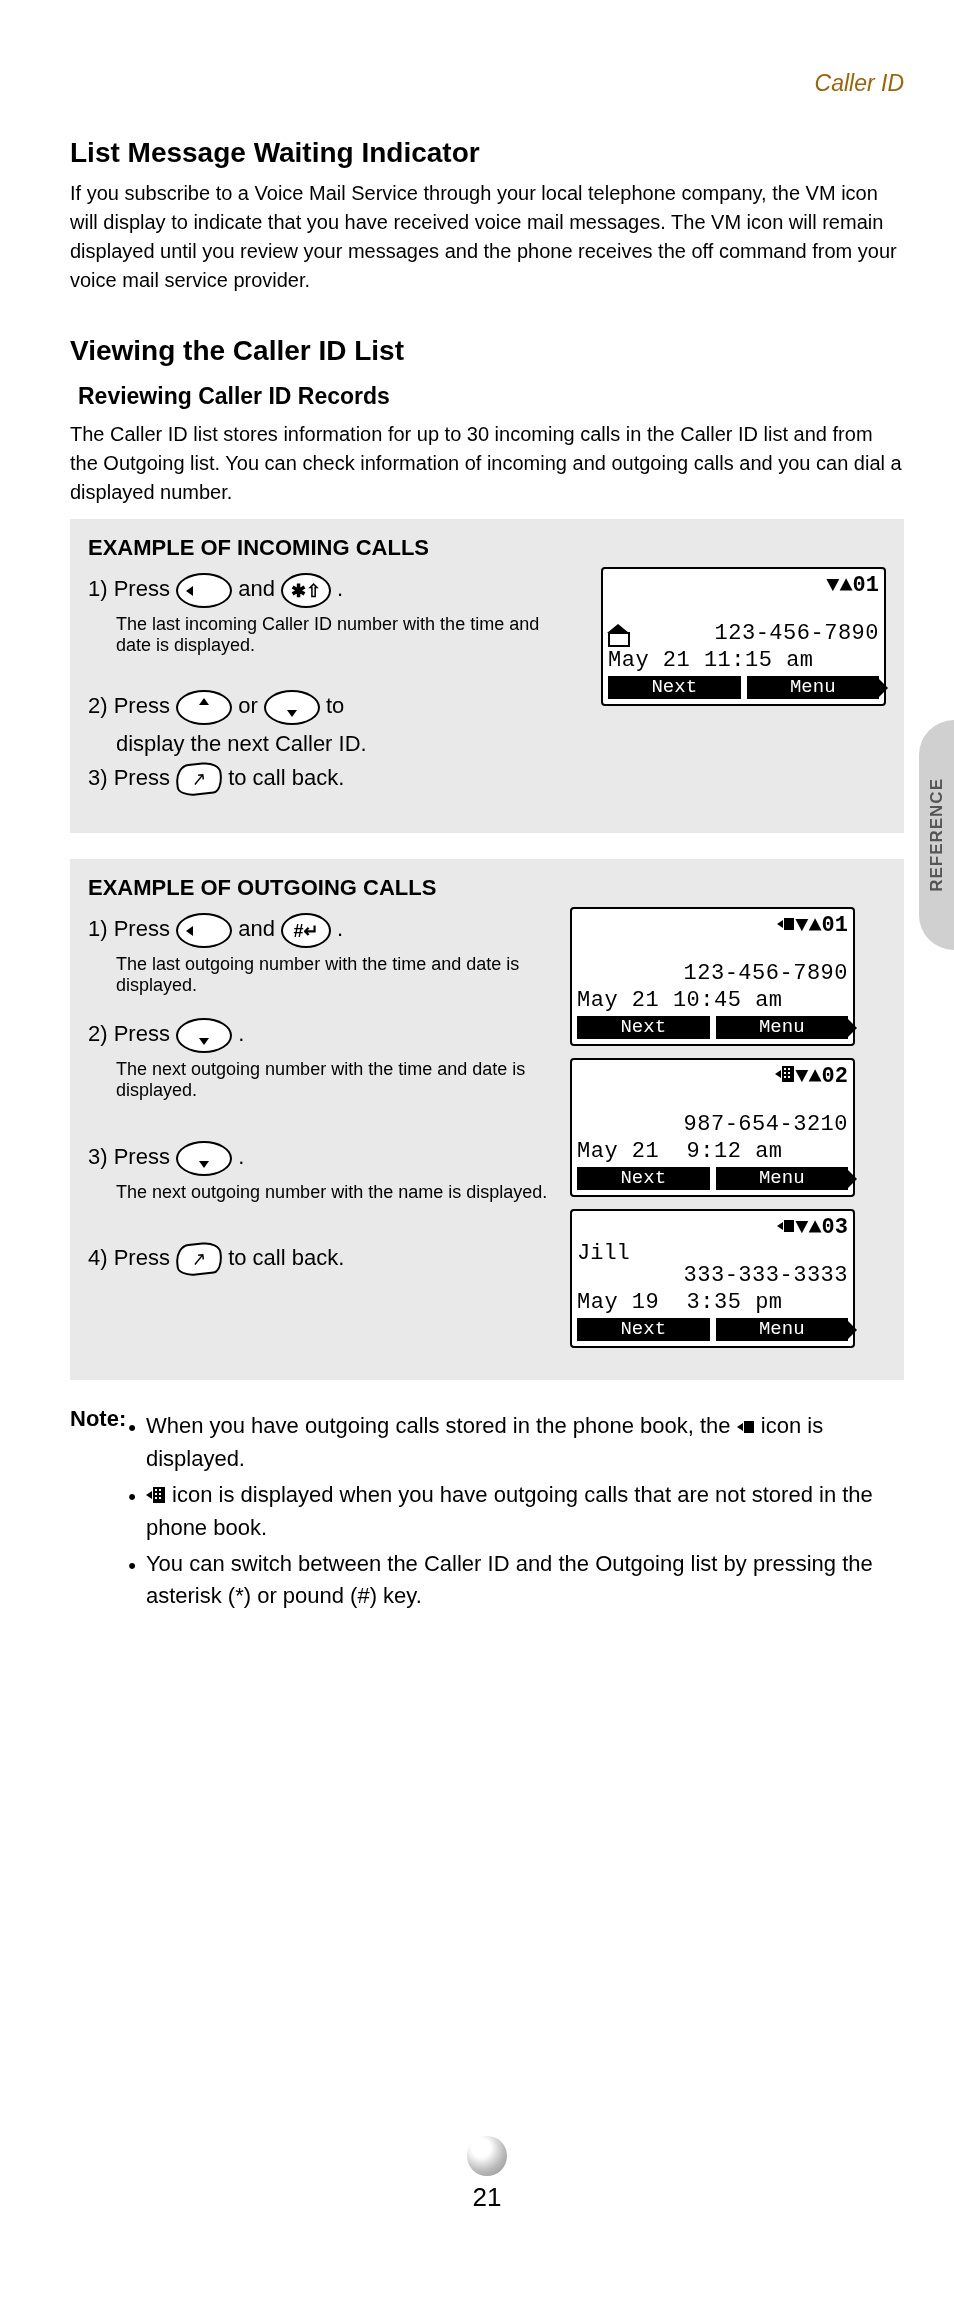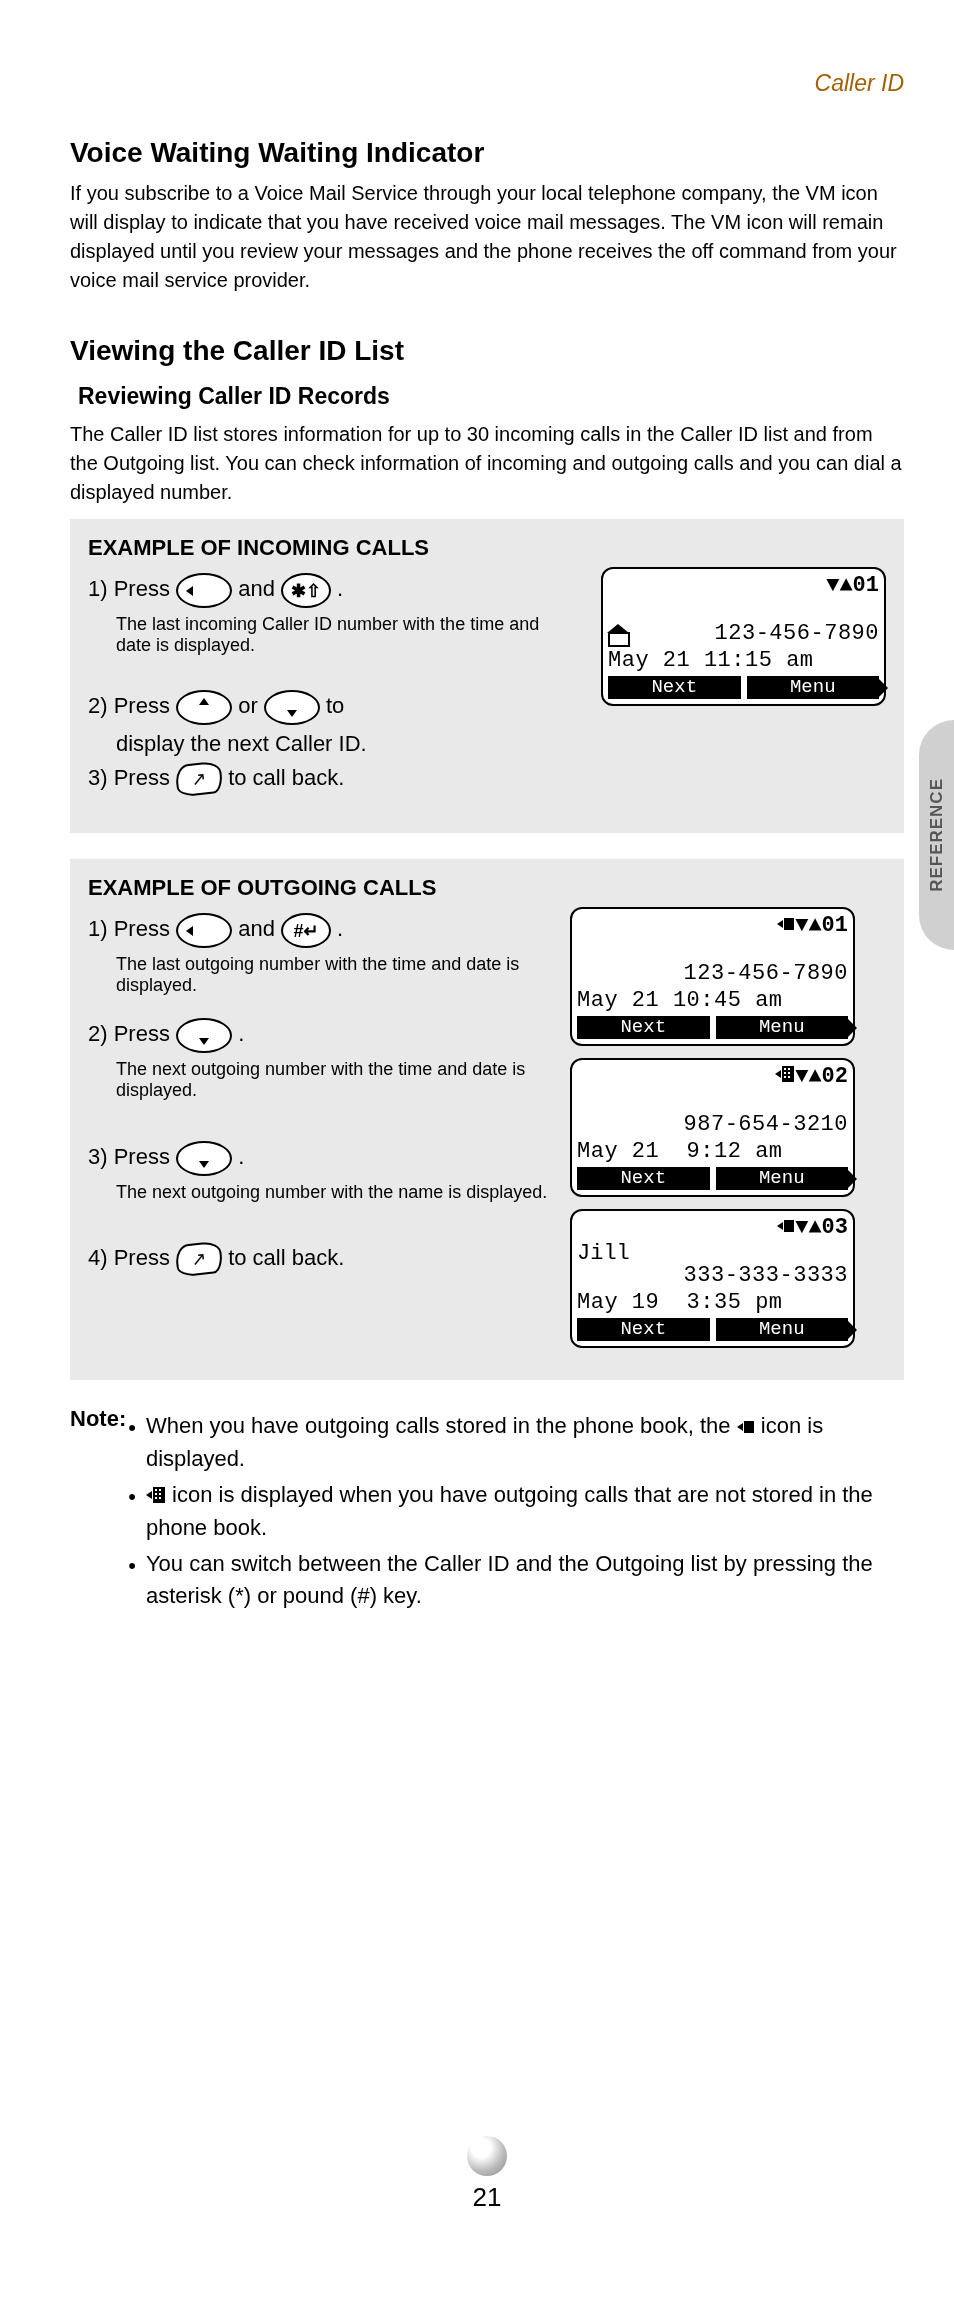--- a/index.html
+++ b/index.html
@@ -117,21 +117,21 @@
     border-radius:14px 18px 10px 18px / 18px 12px 18px 10px;
     transform: rotate(-6deg);
     background:#fff;
     font-size:18px;
   }
 
   
   .lcd {
     width: 285px;
     border: 2.5px solid #000;
-    border-radius: 12px;
+    border-radius: 4px;
     background: #fff;
     font-family: "Courier New", monospace;
     font-size: 22px;
     line-height: 1.2;
     padding: 4px 5px 5px 5px;
   }
   .lcd .row1 { text-align: right; font-weight:bold; letter-spacing:0px;}
   .lcd .row-name { height: 22px; }
   .lcd .row-num { text-align:center; letter-spacing:0.5px; display:flex; justify-content:space-between; align-items:center;}
   .lcd .row-time { letter-spacing:0.5px; white-space:pre;}
@@ -189,21 +189,21 @@
 <div class="side-tab">
   <span>REFERENCE</span>
 </div>
 
 <div class="page">
 
   <div class="header-row">
     <div class="topic-label">Caller ID</div>
   </div>
 
-  <h1 class="section-heading">Voice Waiting Waiting Indicator</h1>
+  <h1 class="section-heading">List Message Waiting Indicator</h1>
   <p class="body-text">If you subscribe to a Voice Mail Service through your local telephone company, the VM icon will display to indicate that you have received voice mail messages. The VM icon will remain displayed until you review your messages and the phone receives the off command from your voice mail service provider.</p>
 
   <h1 class="section-heading">Viewing the Caller ID List</h1>
   <h2 class="sub-heading">Reviewing Caller ID Records</h2>
   <p class="body-text">The Caller ID list stores information for up to 30 incoming calls in the Caller ID list and from the Outgoing list. You can check information of incoming and outgoing calls and you can dial a displayed number.</p>
 
   <div class="example-box">
     <div class="ex-title">EXAMPLE OF INCOMING CALLS</div>
 
     <div class="ex-row">

